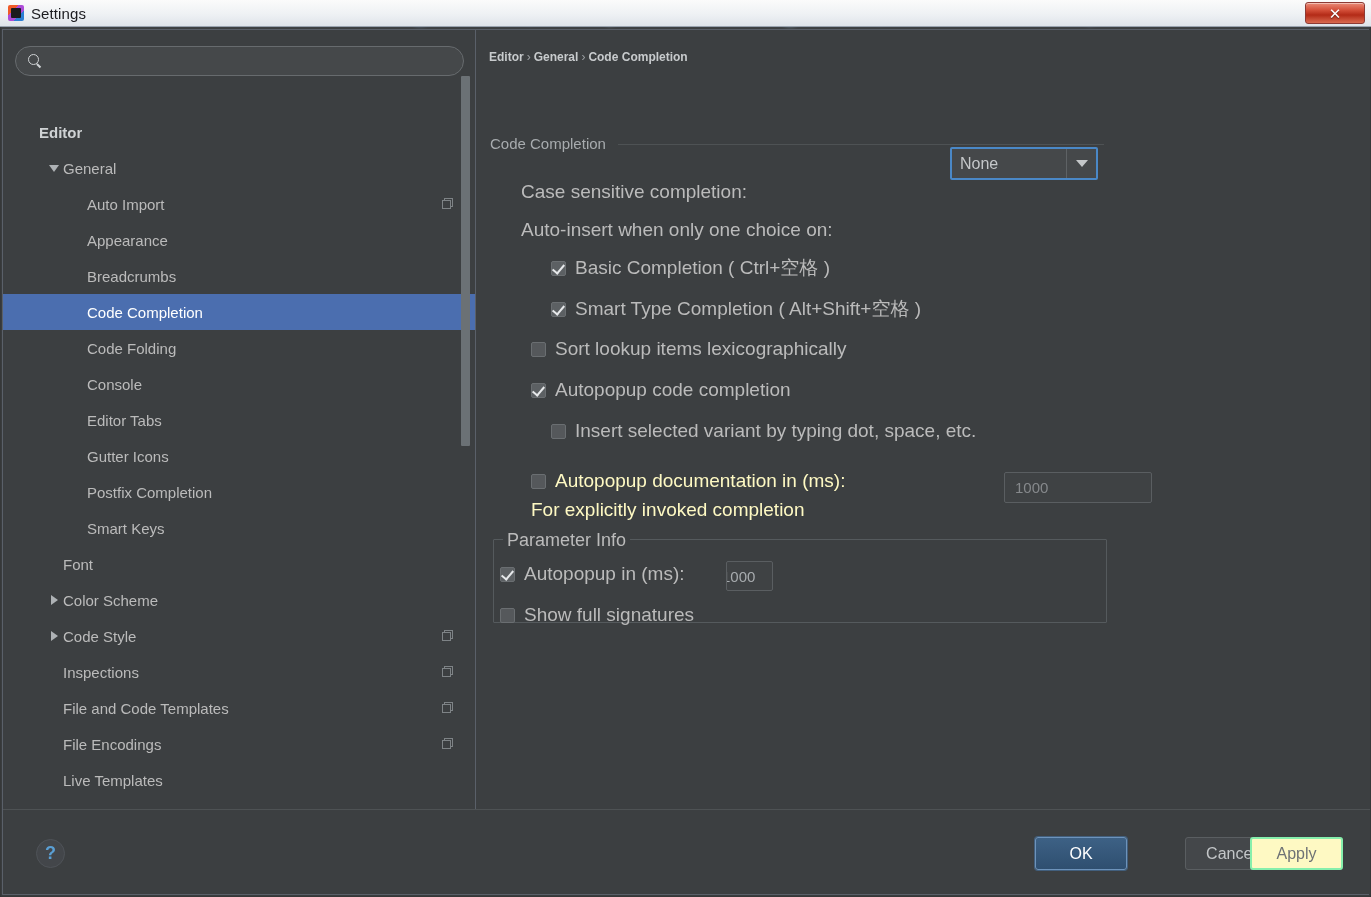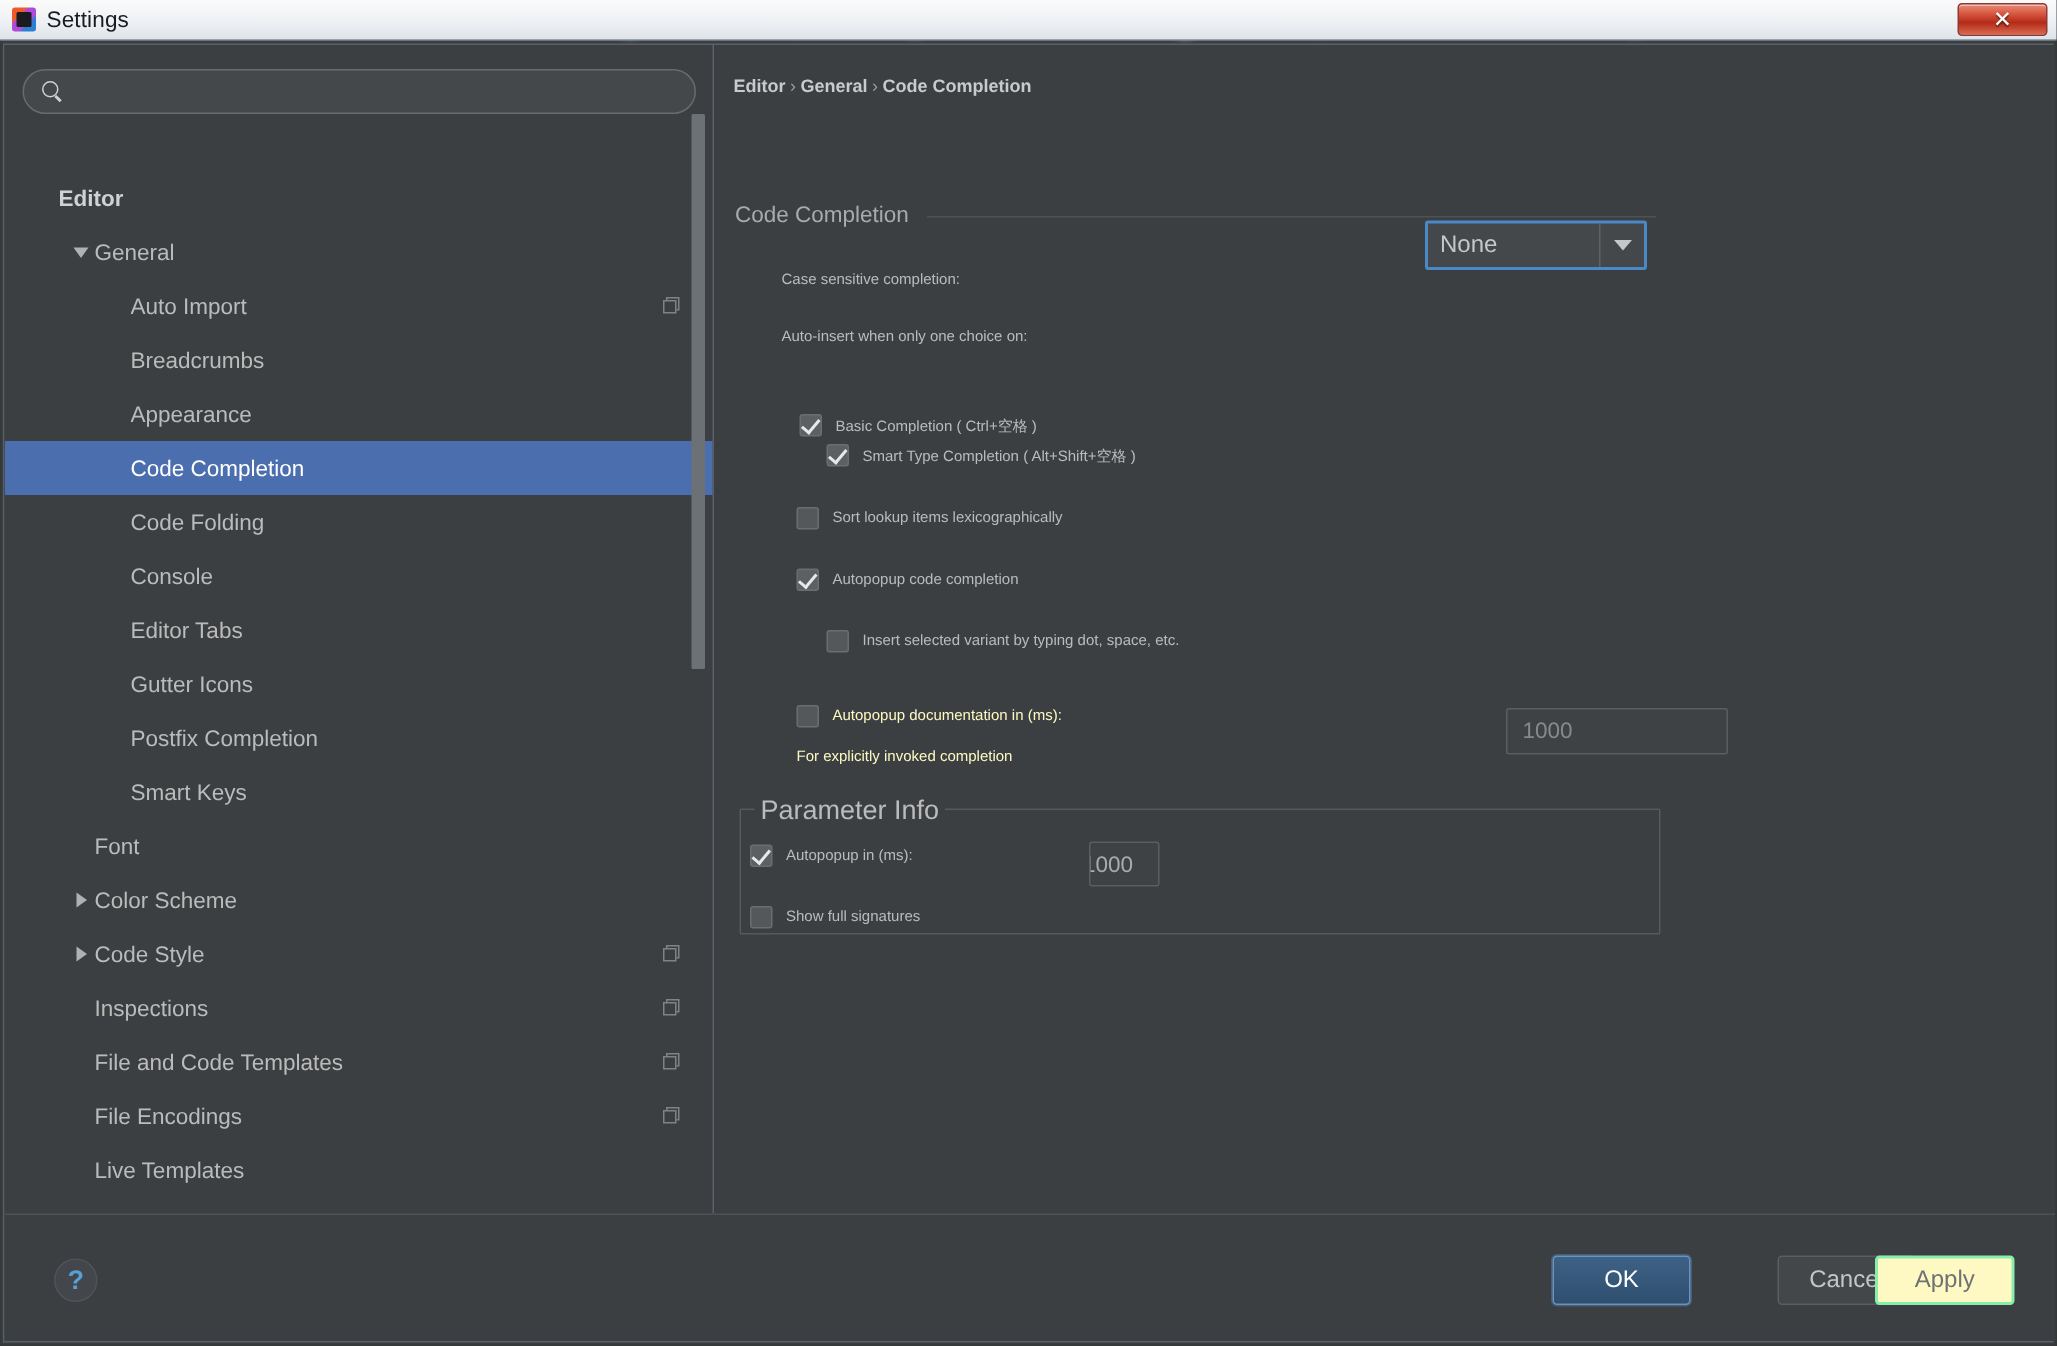--- a/index.html
+++ b/index.html
@@ -161,21 +161,21 @@
   #breadcrumb .sep { color: #9a9ea1; font-weight: normal; padding: 0 3px; }
 
   #section-head {
     position: absolute; left: 13px; top: 104px; width: 614px; height: 18px;
     display: flex; align-items: center;
   }
   #section-head .st { font-size: 15px; color: #a7abae; white-space: nowrap; }
   #section-head .sline { flex: 1; height: 1px; background: #4e5254; margin-left: 12px; margin-top: 2px; }
 
   .row { position: absolute; display: flex; align-items: center; }
-  .lbl { font-size: 10px; color: #bbbbbb; white-space: nowrap; }
+  .lbl { font-size: 19px; color: #bbbbbb; white-space: nowrap; }
   .lbl.dim { color: #fef9c3; }
 
   
   #combo {
     position: absolute; left: 473px; top: 117px; width: 148px; height: 33px;
     border: 2px solid #4a88c7; border-radius: 2px;
     background: #45484a;
     display: flex; align-items: center; cursor: pointer;
   }
   #combo .cval { flex: 1; padding-left: 8px; font-size: 16px; color: #c4c7c9; }
@@ -302,26 +302,26 @@
             <span class="tw"></span>
             <span class="tlabel">Auto Import</span>
             <span class="copy-icon">
               <i class="b"></i>
               <i class="f"></i>
             </span>
           </div>
           <div class="tree-row">
             <span style="display: inline-block; flex: 0 0 auto; width: 66px;"></span>
             <span class="tw"></span>
+            <span class="tlabel">Appearance</span>
+          </div>
+          <div class="tree-row">
+            <span style="display: inline-block; flex: 0 0 auto; width: 66px;"></span>
+            <span class="tw"></span>
             <span class="tlabel">Breadcrumbs</span>
-          </div>
-          <div class="tree-row">
-            <span style="display: inline-block; flex: 0 0 auto; width: 66px;"></span>
-            <span class="tw"></span>
-            <span class="tlabel">Appearance</span>
           </div>
           <div class="tree-row selected">
             <span style="display: inline-block; flex: 0 0 auto; width: 66px;"></span>
             <span class="tw"></span>
             <span class="tlabel">Code Completion</span>
           </div>
           <div class="tree-row">
             <span style="display: inline-block; flex: 0 0 auto; width: 66px;"></span>
             <span class="tw"></span>
             <span class="tlabel">Code Folding</span>
@@ -433,21 +433,21 @@
         <span class="cval">None</span>
         <span class="carrowbox">
             <span class="carrow"></span>
           </span>
       </div>
 
       <div class="row" style="left:44px; top:189px;">
         <span class="lbl">Auto-insert when only one choice on:</span>
       </div>
 
-      <div class="row" style="left:56px; top:225px;margin-top:21px;">
+      <div class="row" style="left:74px; top:225px;">
         <span class="cb checked">
             <span class="box"></span>
           </span>
         <span class="lbl cblabel">Basic Completion ( Ctrl+空格 )</span>
       </div>
 
       <div class="row" style="left:74px; top:266px;">
         <span class="cb checked">
             <span class="box"></span>
           </span>

